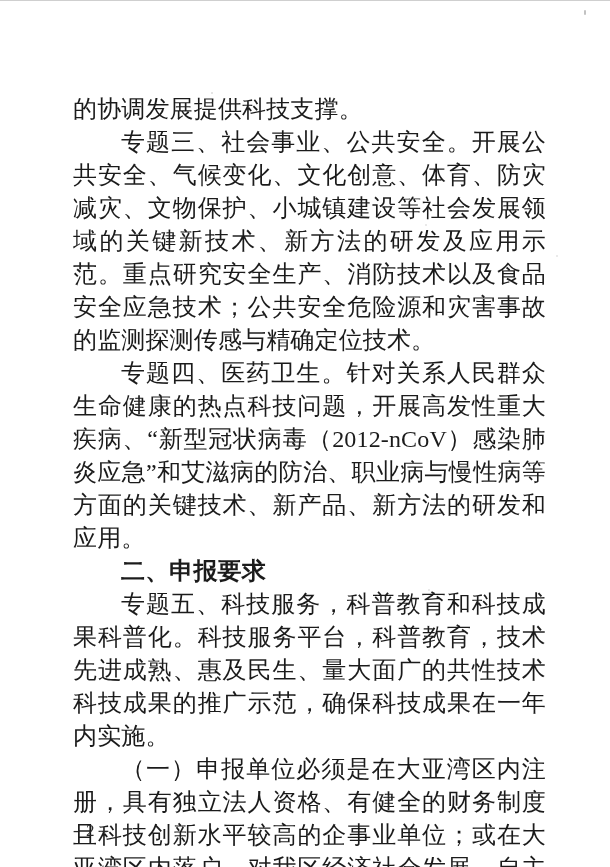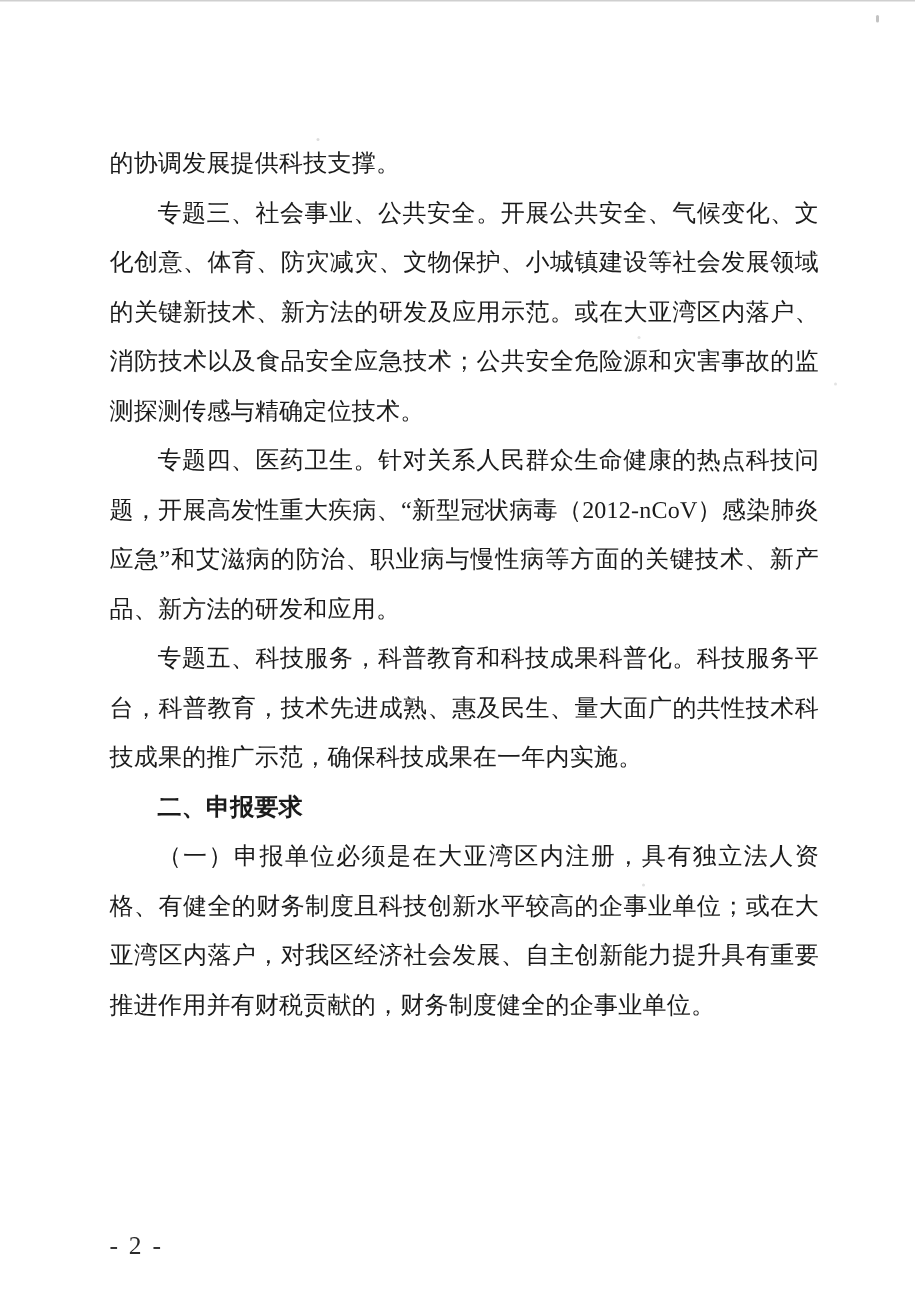--- a/index.html
+++ b/index.html
@@ -35,21 +35,21 @@
   .text-block {
     position: absolute;
     left: 73px;
     top: 92px;
     width: 473px;
   }
 
   p.para {
     margin: 0;
     font-family: "Liberation Serif", "DejaVu Serif", serif;
-    font-size: 16px;
+    font-size: 24px;
     line-height: 33px;
     color: #1b1b1b;
     text-align: justify;
     text-align-last: left;
     text-justify: inter-character;
     letter-spacing: 0.15px;
     -webkit-font-smoothing: antialiased;
   }
 
   p.indent {
@@ -84,27 +84,27 @@
   <span class="speck speck-2"></span>
   <span class="speck speck-3"></span>
   <span class="speck speck-4"></span>
   <span class="speck speck-5"></span>
 
   <div class="text-block">
 
     <p class="para" id="p-continuation">的协调发展提供科技支撑。</p>
 
 
-    <p class="para indent" id="p-topic-3">专题三、社会事业、公共安全。开展公共安全、气候变化、文化创意、体育、防灾减灾、文物保护、小城镇建设等社会发展领域的关键新技术、新方法的研发及应用示范。或在大亚湾区内落户、消防技术以及食品安全应急技术；公共安全危险源和灾害事故的监测探测传感与精确定位技术。</p>
+    <p class="para indent" id="p-topic-3">专题三、社会事业、公共安全。开展公共安全、气候变化、文化创意、体育、防灾减灾、文物保护、小城镇建设等社会发展领域的关键新技术、新方法的研发及应用示范。重点研究安全生产、消防技术以及食品安全应急技术；公共安全危险源和灾害事故的监测探测传感与精确定位技术。</p>
 
     <p class="para indent" id="p-topic-4">专题四、医药卫生。针对关系人民群众生命健康的热点科技问题，开展高发性重大疾病、“新型冠状病毒（2012-nCoV）感染肺炎应急”和艾滋病的防治、职业病与慢性病等方面的关键技术、新产品、新方法的研发和应用。</p>
 
+    <p class="para heading" id="p-section-2-heading">二、申报要求</p>
+
     <p class="para indent" id="p-topic-5">专题五、科技服务，科普教育和科技成果科普化。科技服务平台，科普教育，技术先进成熟、惠及民生、量大面广的共性技术科技成果的推广示范，确保科技成果在一年内实施。</p>
-
-    <p class="para heading" id="p-section-2-heading">二、申报要求</p>
 
     <p class="para indent" id="p-requirement-1">（一）申报单位必须是在大亚湾区内注册，具有独立法人资格、有健全的财务制度且科技创新水平较高的企事业单位；或在大亚湾区内落户，对我区经济社会发展、自主创新能力提升具有重要推进作用并有财税贡献的，财务制度健全的企事业单位。</p>
 
   </div>
 
   <div class="page-footer">- 2 -</div>
 
 </div>
 
 </body></html>

